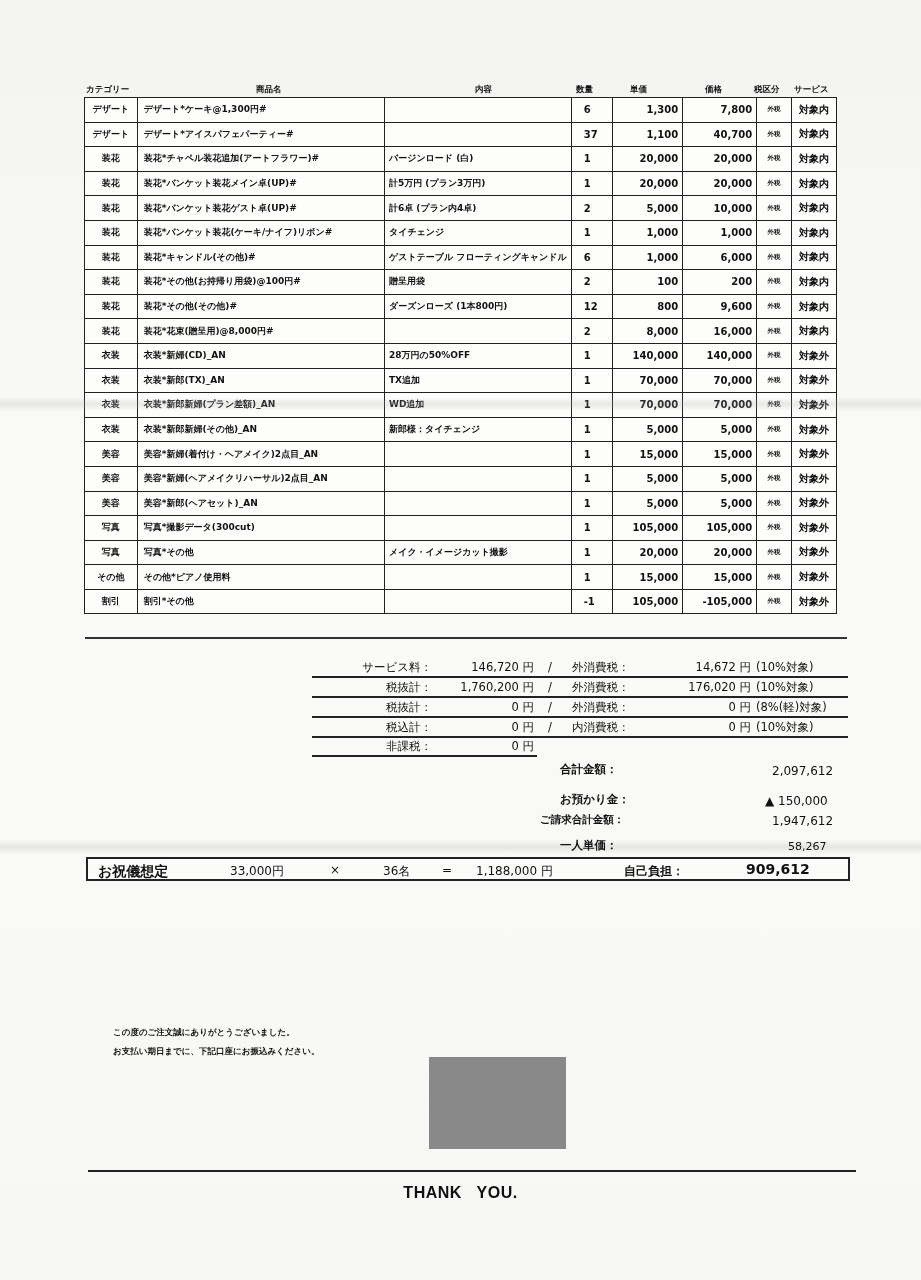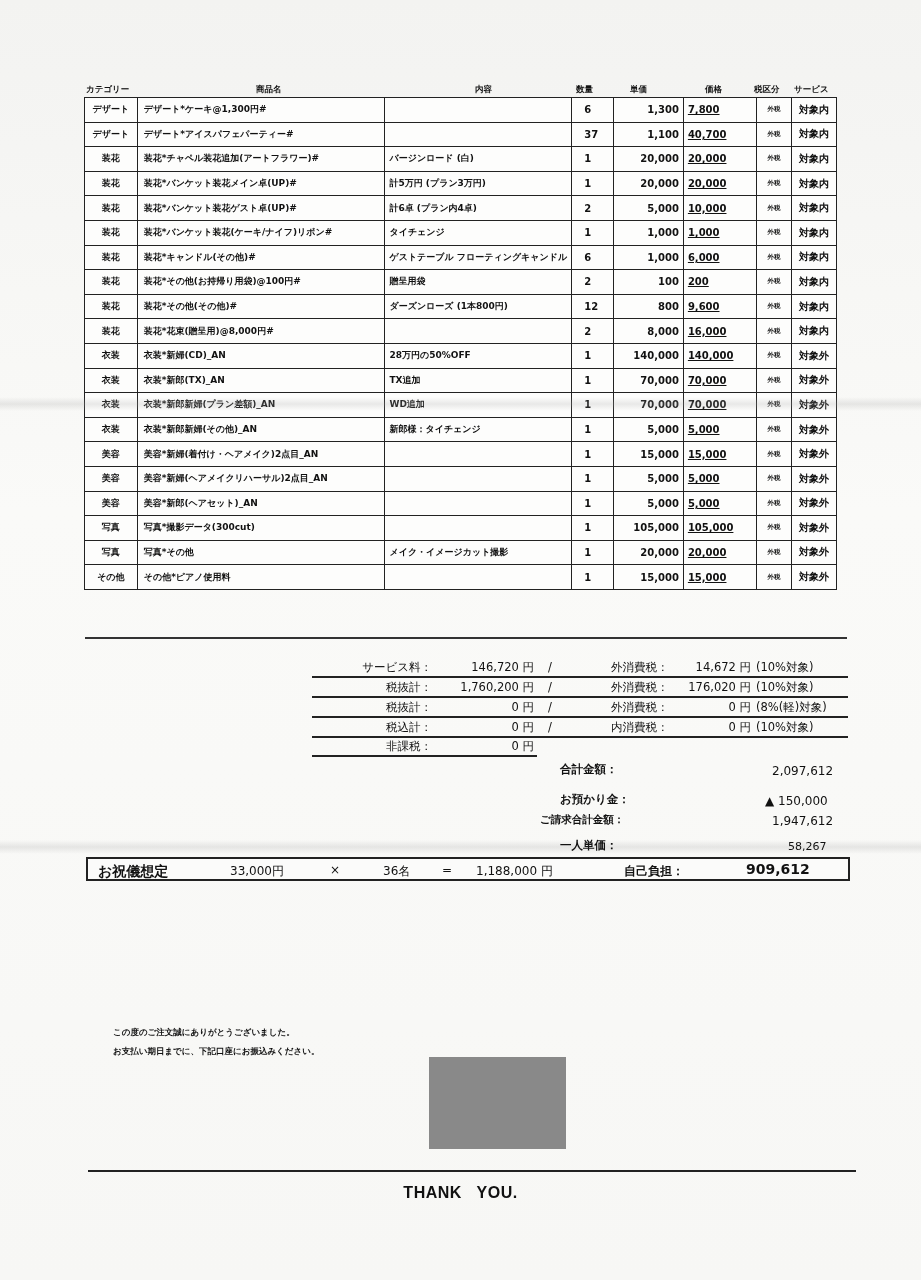--- a/index.html
+++ b/index.html
@@ -26,34 +26,34 @@
   }
   table.items td {
     border: 1.3px solid #222;
     height: 23.6px; padding: 0 4px; white-space: nowrap; overflow: hidden;
   }
   table.items td.cat { width: 46px; text-align: center; }
   table.items td.name { width: 252px; padding-left: 6px; }
   table.items td.desc { width: 163px; padding-left: 4px; }
   table.items td.qty { width: 28px; text-align: left; padding-left: 12px; }
   table.items td.unit { width: 66px; text-align: right; }
-  table.items td.price { width: 70px; text-align: left; text-decoration: underline; }
+  table.items td.price { width: 70px; text-align: right; }
   table.items td.tax { width: 30px; text-align: center; font-size: 6.5px; }
   table.items td.svc { width: 38px; text-align: center; font-size: 10px; }
   table.items td.num { font-size: 10px; }
 
   .hr-thick { position: absolute; left: 85px; width: 762px; height: 2px; background: #333; }
 
   
   .sum { position: absolute; font-size: 11.5px; white-space: nowrap; }
   .sum-row { position: absolute; left: 312px; width: 540px; height: 19px; }
   .sum-row .label { position: absolute; right: 452px; text-align: right; }
   .sum-row .amount { position: absolute; left: 120px; width: 102px; text-align: right; }
   .sum-row .slash { position: absolute; left: 236px; }
-  .sum-row .tlabel { position: absolute; left: 260px; margin-left: 39px; }
+  .sum-row .tlabel { position: absolute; left: 260px; }
   .sum-row .tamount { position: absolute; left: 355px; width: 84px; text-align: right; }
   .sum-row .tnote { position: absolute; left: 444px; }
   .line-under { position: absolute; height: 1.5px; background: #222; }
 
   .tot-label { position: absolute; font-size: 11.5px; font-weight: bold; text-align: left; white-space: nowrap; }
   .tot-value { position: absolute; font-size: 12px; white-space: nowrap; }
 
   .box-bottom { position: absolute; left: 86px; top: 857px; width: 764px; height: 24px; border: 2px solid #222; box-sizing: border-box; background: #fbfbfa; }
   .box-bottom span { position: absolute; top: 4px; font-size: 12px; white-space: nowrap; }
 
@@ -274,20 +274,30 @@
         <tr>
           <td class="cat">その他</td>
           <td class="name">その他*ピアノ使用料</td>
           <td class="desc"></td>
           <td class="qty num">1</td>
           <td class="unit num">15,000</td>
           <td class="price num">15,000</td>
           <td class="tax">外税</td>
           <td class="svc">対象外</td>
         </tr>
+        <tr>
+          <td class="cat">割引</td>
+          <td class="name">割引*その他</td>
+          <td class="desc"></td>
+          <td class="qty num">-1</td>
+          <td class="unit num">105,000</td>
+          <td class="price num">-105,000</td>
+          <td class="tax">外税</td>
+          <td class="svc">対象外</td>
+        </tr>
       </tbody>
   </table>
 
   <div class="fold" style="top:397px"></div>
   <div class="fold" style="top:840px"></div>
 
   <div class="hr-thick" style="top:637px"></div>
 
   <div>
     <div class="sum sum-row" style="top:660px">

